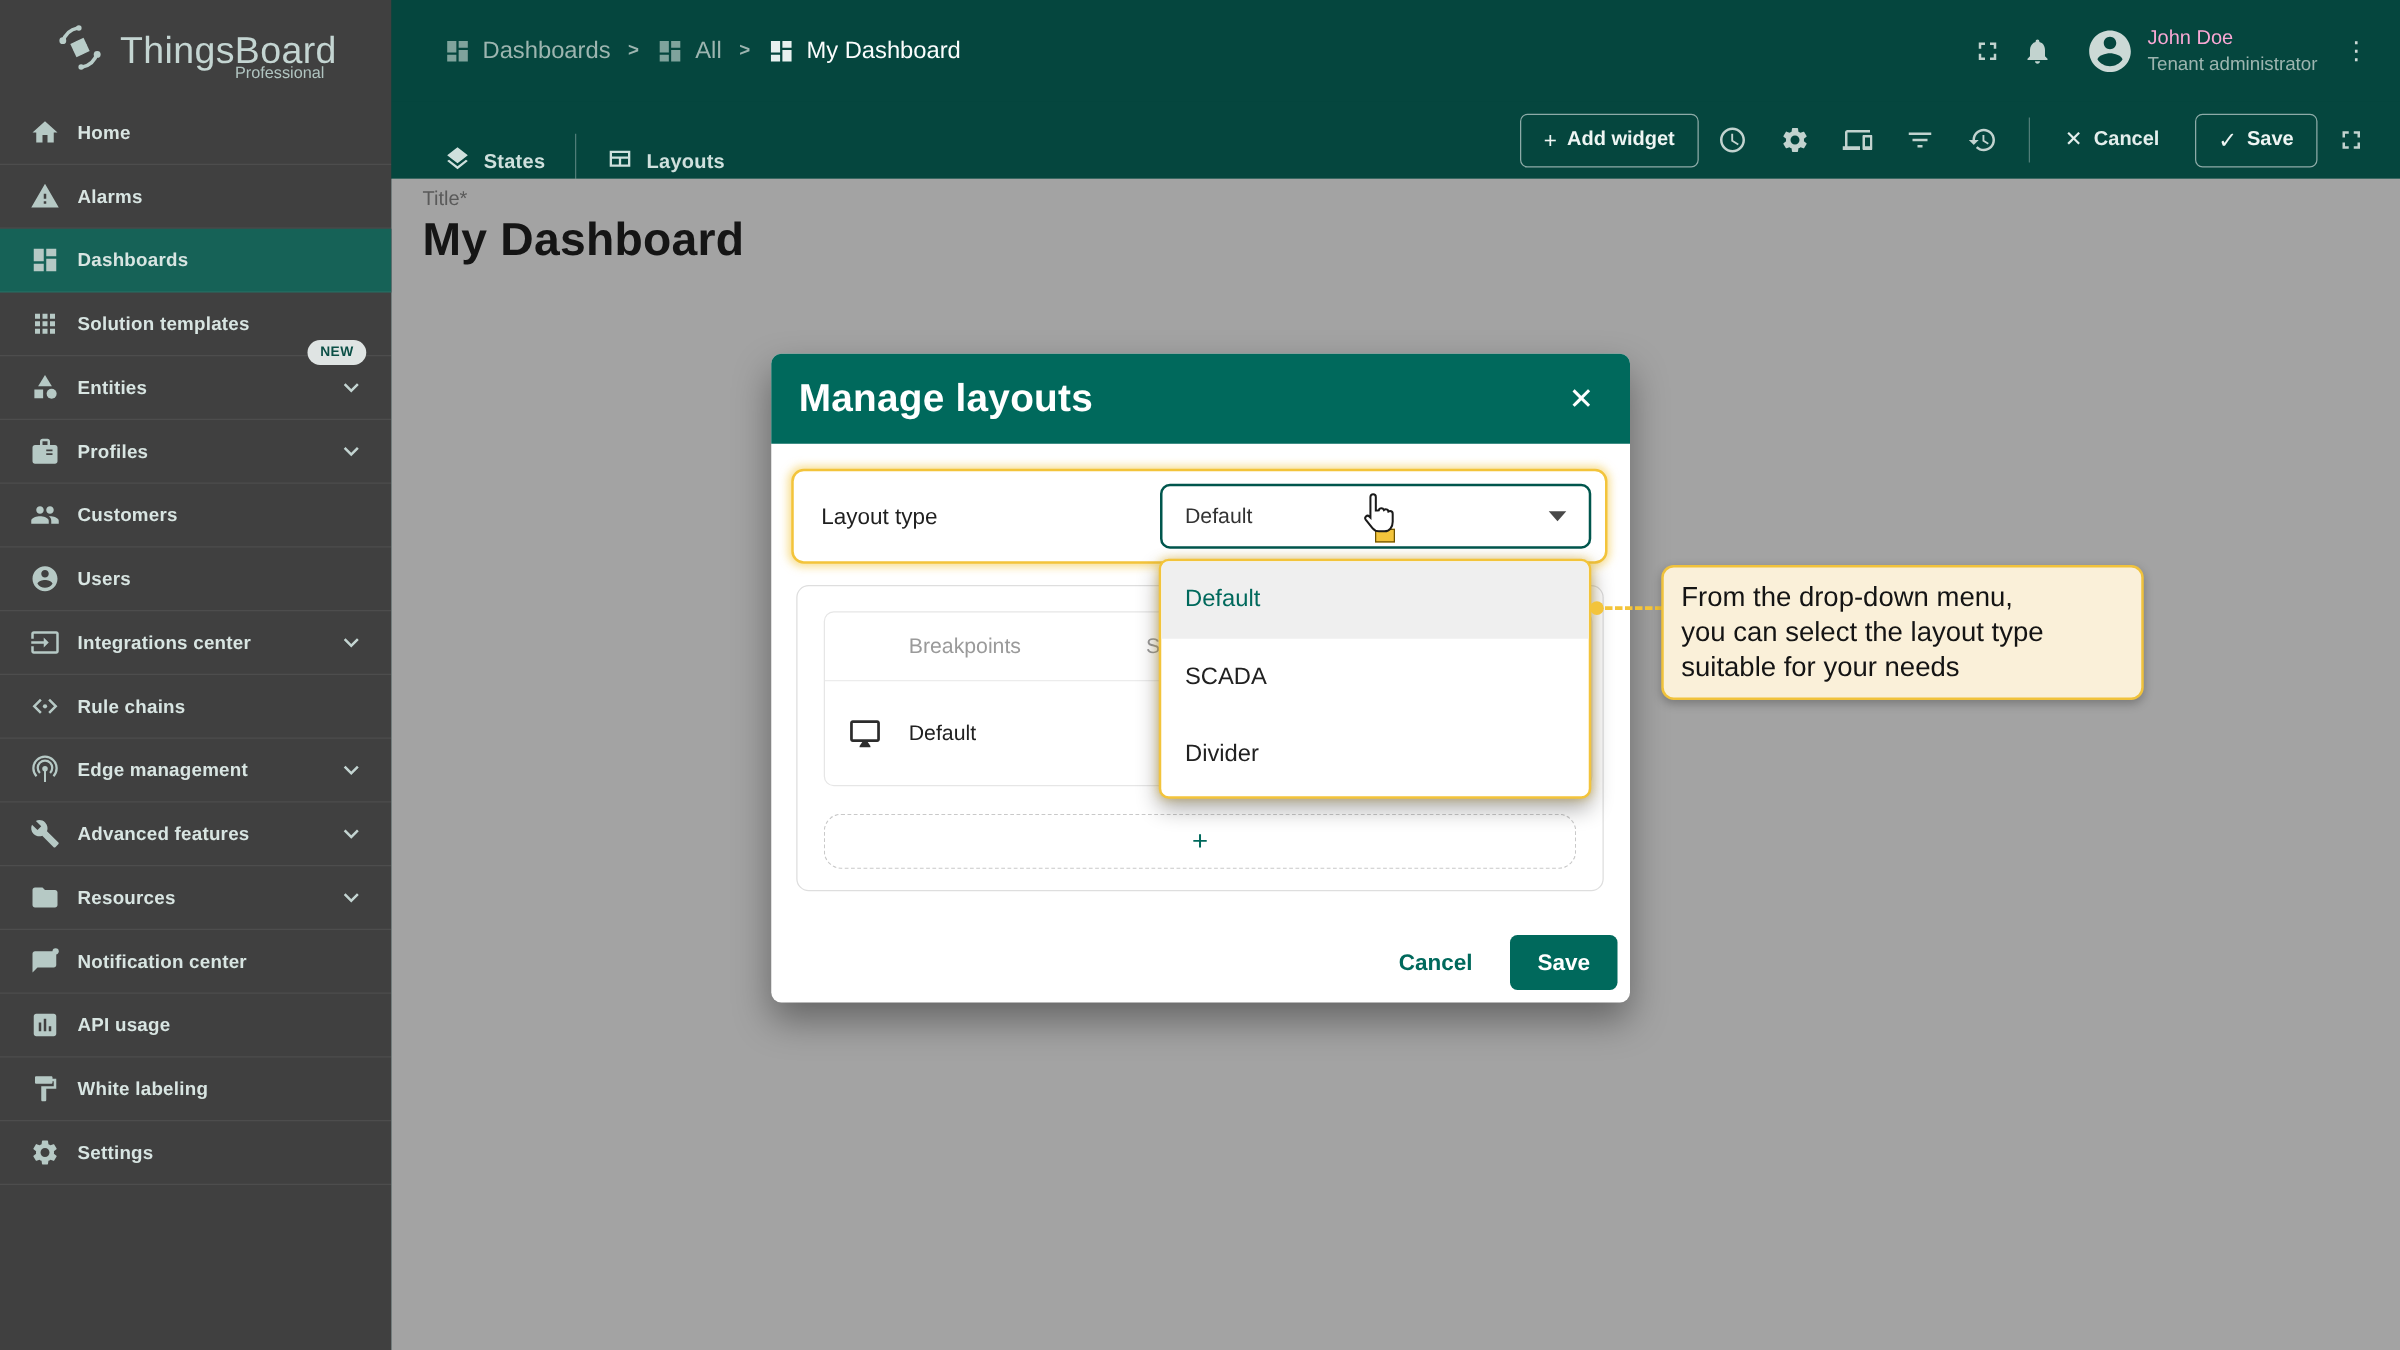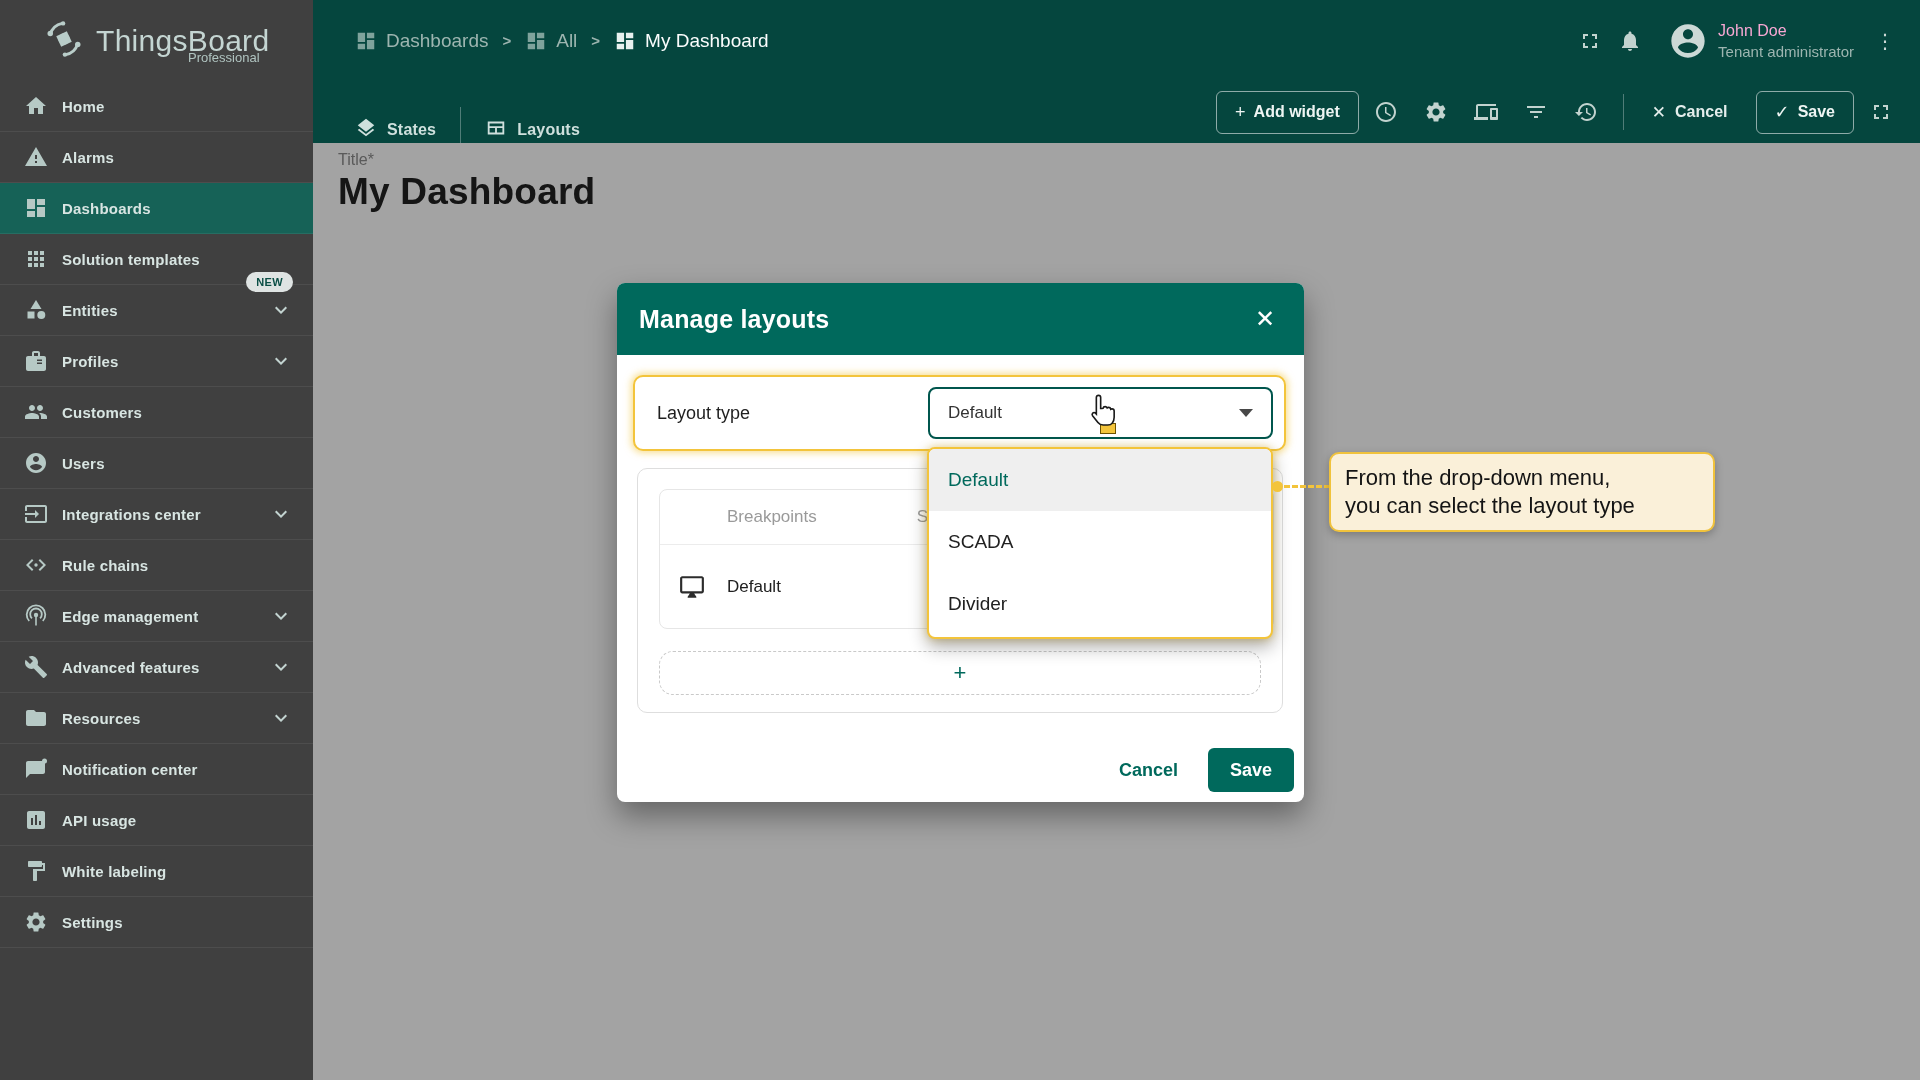--- a/index.html
+++ b/index.html
@@ -62,21 +62,21 @@
 
   
   .content { position:absolute; left:313px; top:143px; width:1607px; height:937px; background:#fafafa; }
   .title-label { position:absolute; left:25px; top:8px; font-size:16px; color:#8a8a8a; }
   .title-value { position:absolute; left:25px; top:28px; font-size:37px; font-weight:700; color:#212121; letter-spacing:.2px; }
   .content-dim { position:absolute; left:313px; top:143px; width:1607px; height:937px; background:rgba(0,0,0,.35); z-index:5; }
 
   
   .modal { position:absolute; left:617px; top:283px; width:687px; height:519px; background:#fff; border-radius:8px; box-shadow:0 14px 30px rgba(0,0,0,.38); z-index:10; }
   .modal-header { height:72px; background:#00695c; border-radius:8px 8px 0 0; display:flex; align-items:center; padding:0 22px; }
-  .modal-title { color:#fff; font-size:25px; font-weight:700; letter-spacing:.2px; flex:1; }
+  .modal-title { color:#fff; font-size:31px; font-weight:700; letter-spacing:.2px; flex:1; }
   .modal-close { color:#fff; font-size:24px; cursor:pointer; width:34px; height:34px; display:flex; align-items:center; justify-content:center; }
   .hl-row { position:absolute; left:16px; top:92px; width:653px; height:76px; border:2px solid #f3c43b; border-radius:10px; box-shadow:0 0 7px 2px rgba(243,196,59,.55); display:flex; align-items:center; padding-left:22px; background:#fff; }
   .lt-label { font-size:18px; color:#1f1f1f; }
   .select { position:absolute; left:311px; top:104px; width:345px; height:52px; background:#fff; border:2px solid #00564d; border-radius:8px; display:flex; align-items:center; padding:0 18px; cursor:pointer; }
   .select-value { font-size:17px; color:#333; flex:1; }
   .caret { width:0; height:0; border-left:7px solid transparent; border-right:7px solid transparent; border-top:8px solid #484848; }
   .group-card { position:absolute; left:20px; top:185px; width:646px; height:245px; border:1px solid #dedede; border-radius:10px; background:#fff; }
   .table-card { position:absolute; left:21px; top:20px; width:615px; height:140px; border:1px solid #e6e6e6; border-radius:8px; overflow:hidden; background:#fff; }
   .table-head { height:55px; display:flex; align-items:center; border-bottom:1px solid #ececec; }
   .th { font-size:17px; color:#9a9a9a; }
@@ -461,15 +461,16 @@
     <svg class="hand" width="30" height="36" viewBox="0 0 16 20">
       <path d="M5.5 1.3c.7 0 1.2.6 1.2 1.2v6.1l.7 0 .6-.1c.1-.5.6-.9 1.2-.9.5 0 .9.3 1.1.7.2-.2.5-.3.8-.3.6 0 1.1.4 1.2 1 .2-.1.4-.2.7-.2.7 0 1.2.6 1.2 1.2v3.5c0 1.2-.3 2.2-1 3.1-.6.8-1.5 1.2-2.6 1.2H8.1c-1.2 0-2.2-.5-2.9-1.4l-3-3.8c-.3-.4-.3-1 .1-1.4.4-.4 1.1-.4 1.5 0l.5.5V2.5c0-.7.5-1.2 1.2-1.2z" fill="#ffffff" stroke="#1a1a1a" stroke-width="0.9"></path>
     </svg>
   </div>
 
   <div class="conn-dot"></div>
   <div class="conn-line"></div>
   <div class="tooltip">
     <div class="tl">From the drop-down menu,</div>
     <div class="tl">you can select the layout type</div>
+    <div class="tl">suitable for your needs</div>
   </div>
 
 </div>
 
 </body></html>

